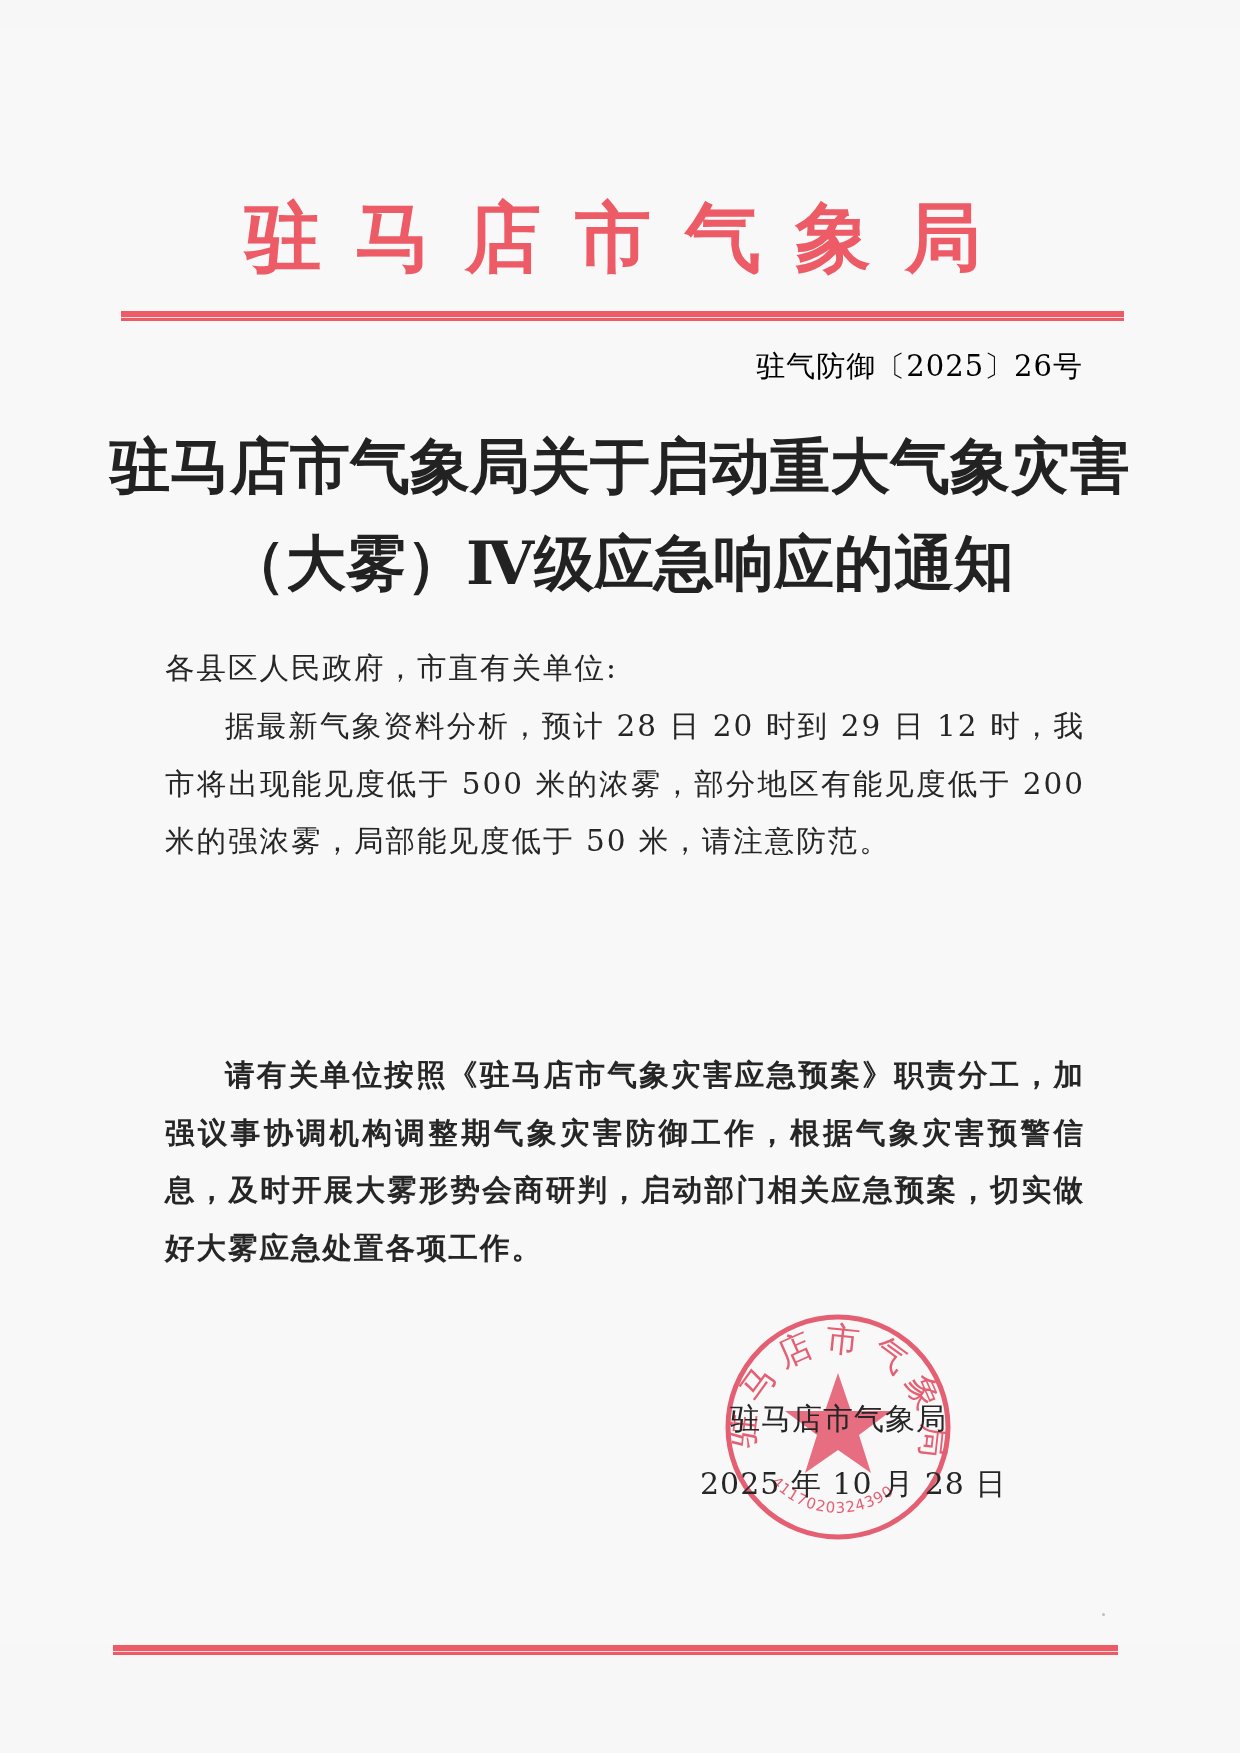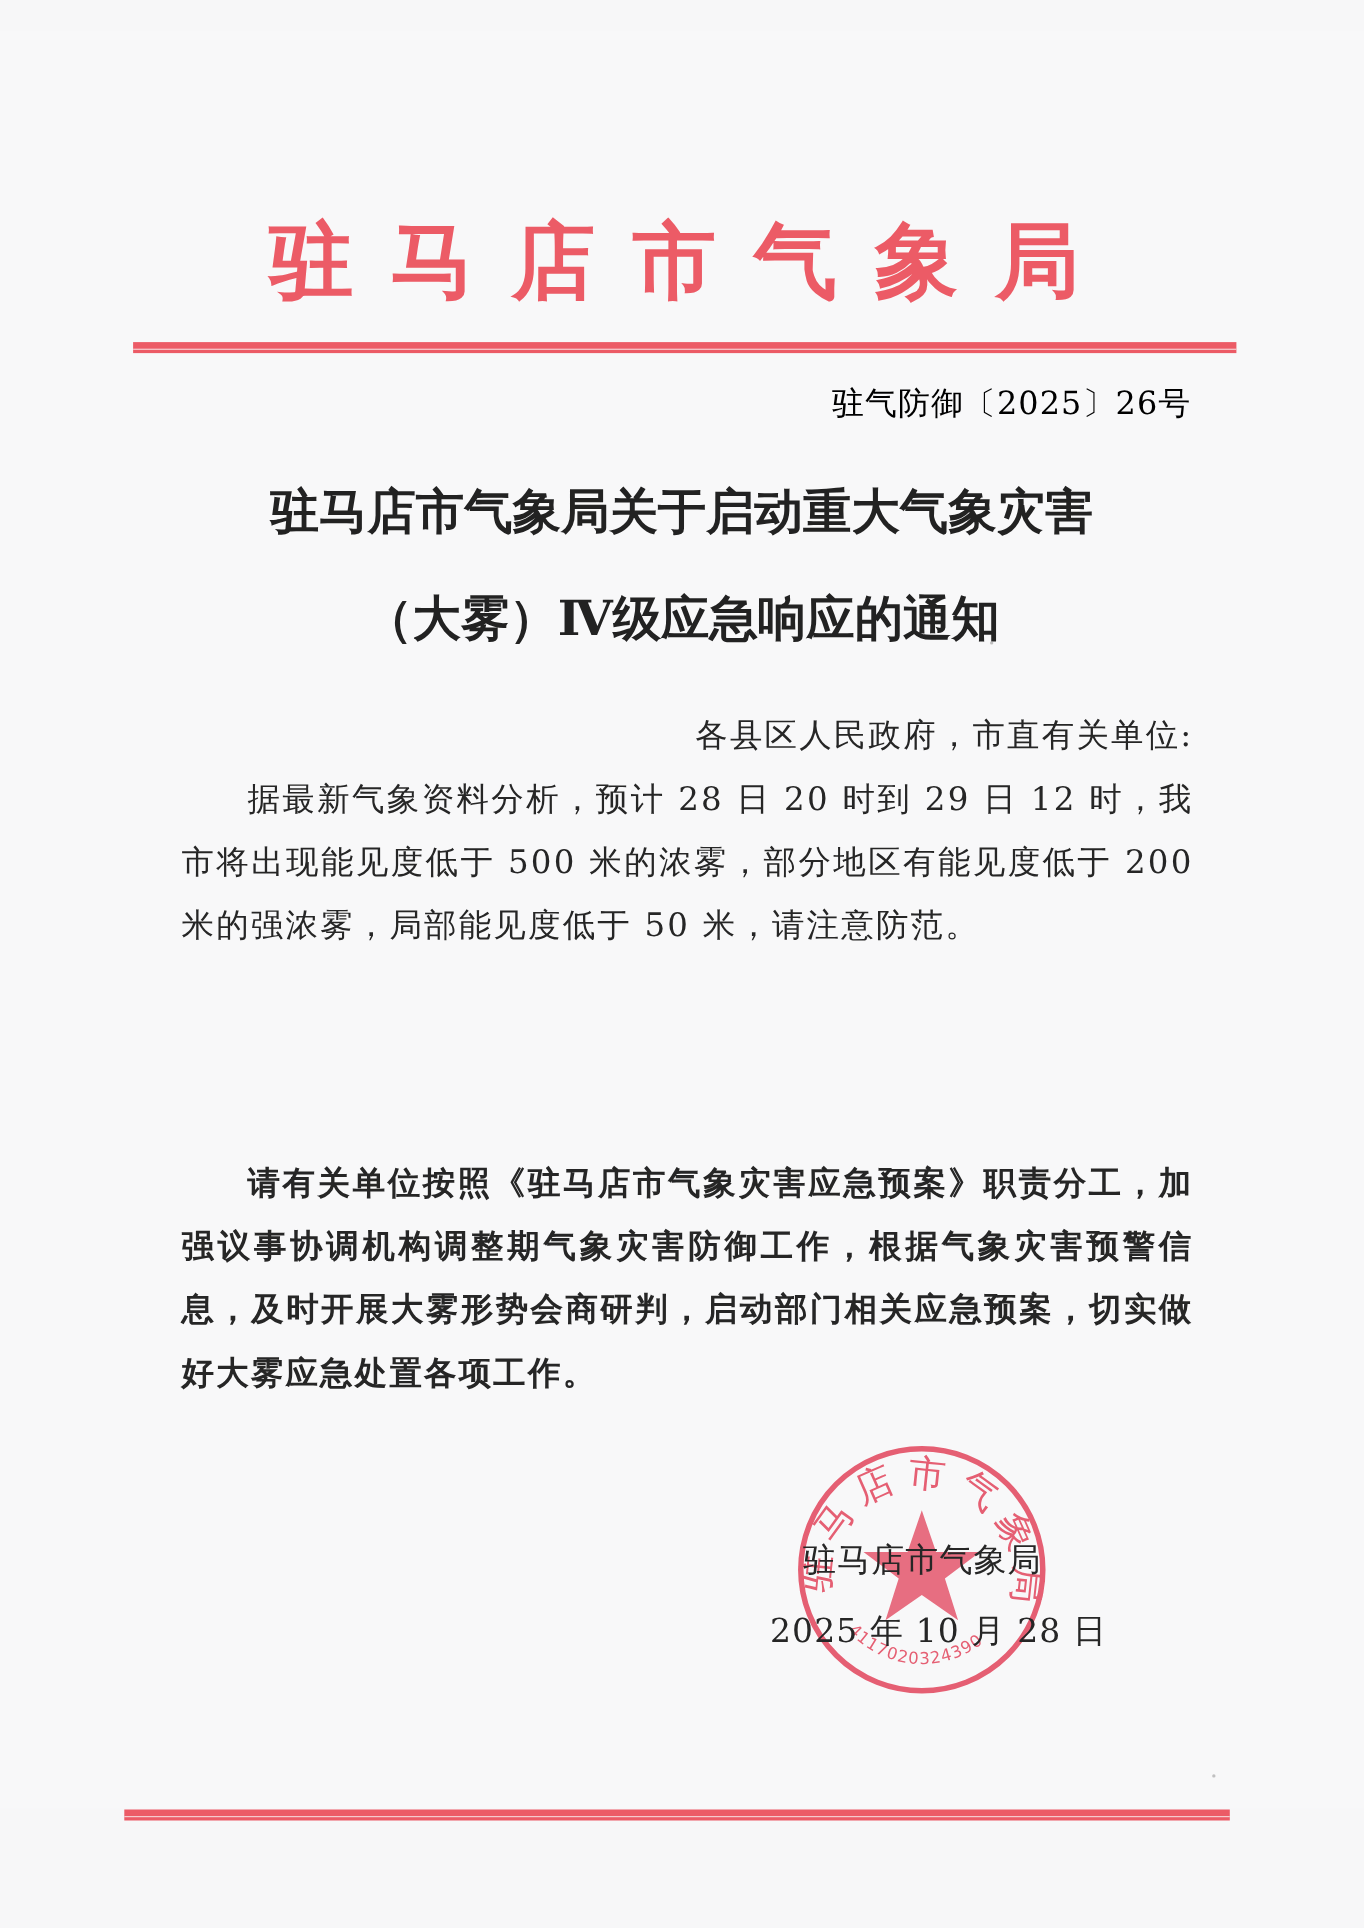--- a/index.html
+++ b/index.html
@@ -62,37 +62,37 @@
       letter-spacing: 1px;
       text-align: right;
     }
     .title {
       position: absolute;
       left: 0;
       width: 1240px;
       text-align: center;
       font-family: "DejaVu Serif", "Liberation Serif", serif;
       font-weight: bold;
-      font-size: 44px;
+      font-size: 60px;
       line-height: 70px;
       color: #222;
     }
     .title-1 { top: 403px; letter-spacing: 0px; }
     .title-2 { top: 500px; }
 
     .body-text {
       position: absolute;
       left: 165px;
       width: 920px;
       font-size: 29.5px;
       line-height: 57.5px;
       color: #262626;
       letter-spacing: 2px;
     }
-    .salutation { top: 612px; text-align: right; }
+    .salutation { top: 612px; }
     .para { text-indent: 60px; text-align: justify; text-align-last: left; }
     .para-1 { top: 670px; }
     .para-2 { top: 844px; }
     .para-3 { top: 1018px; font-weight: bold; }
 
     .seal {
       position: absolute;
       left: 722px;
       top: 1283px;
       width: 232px;

